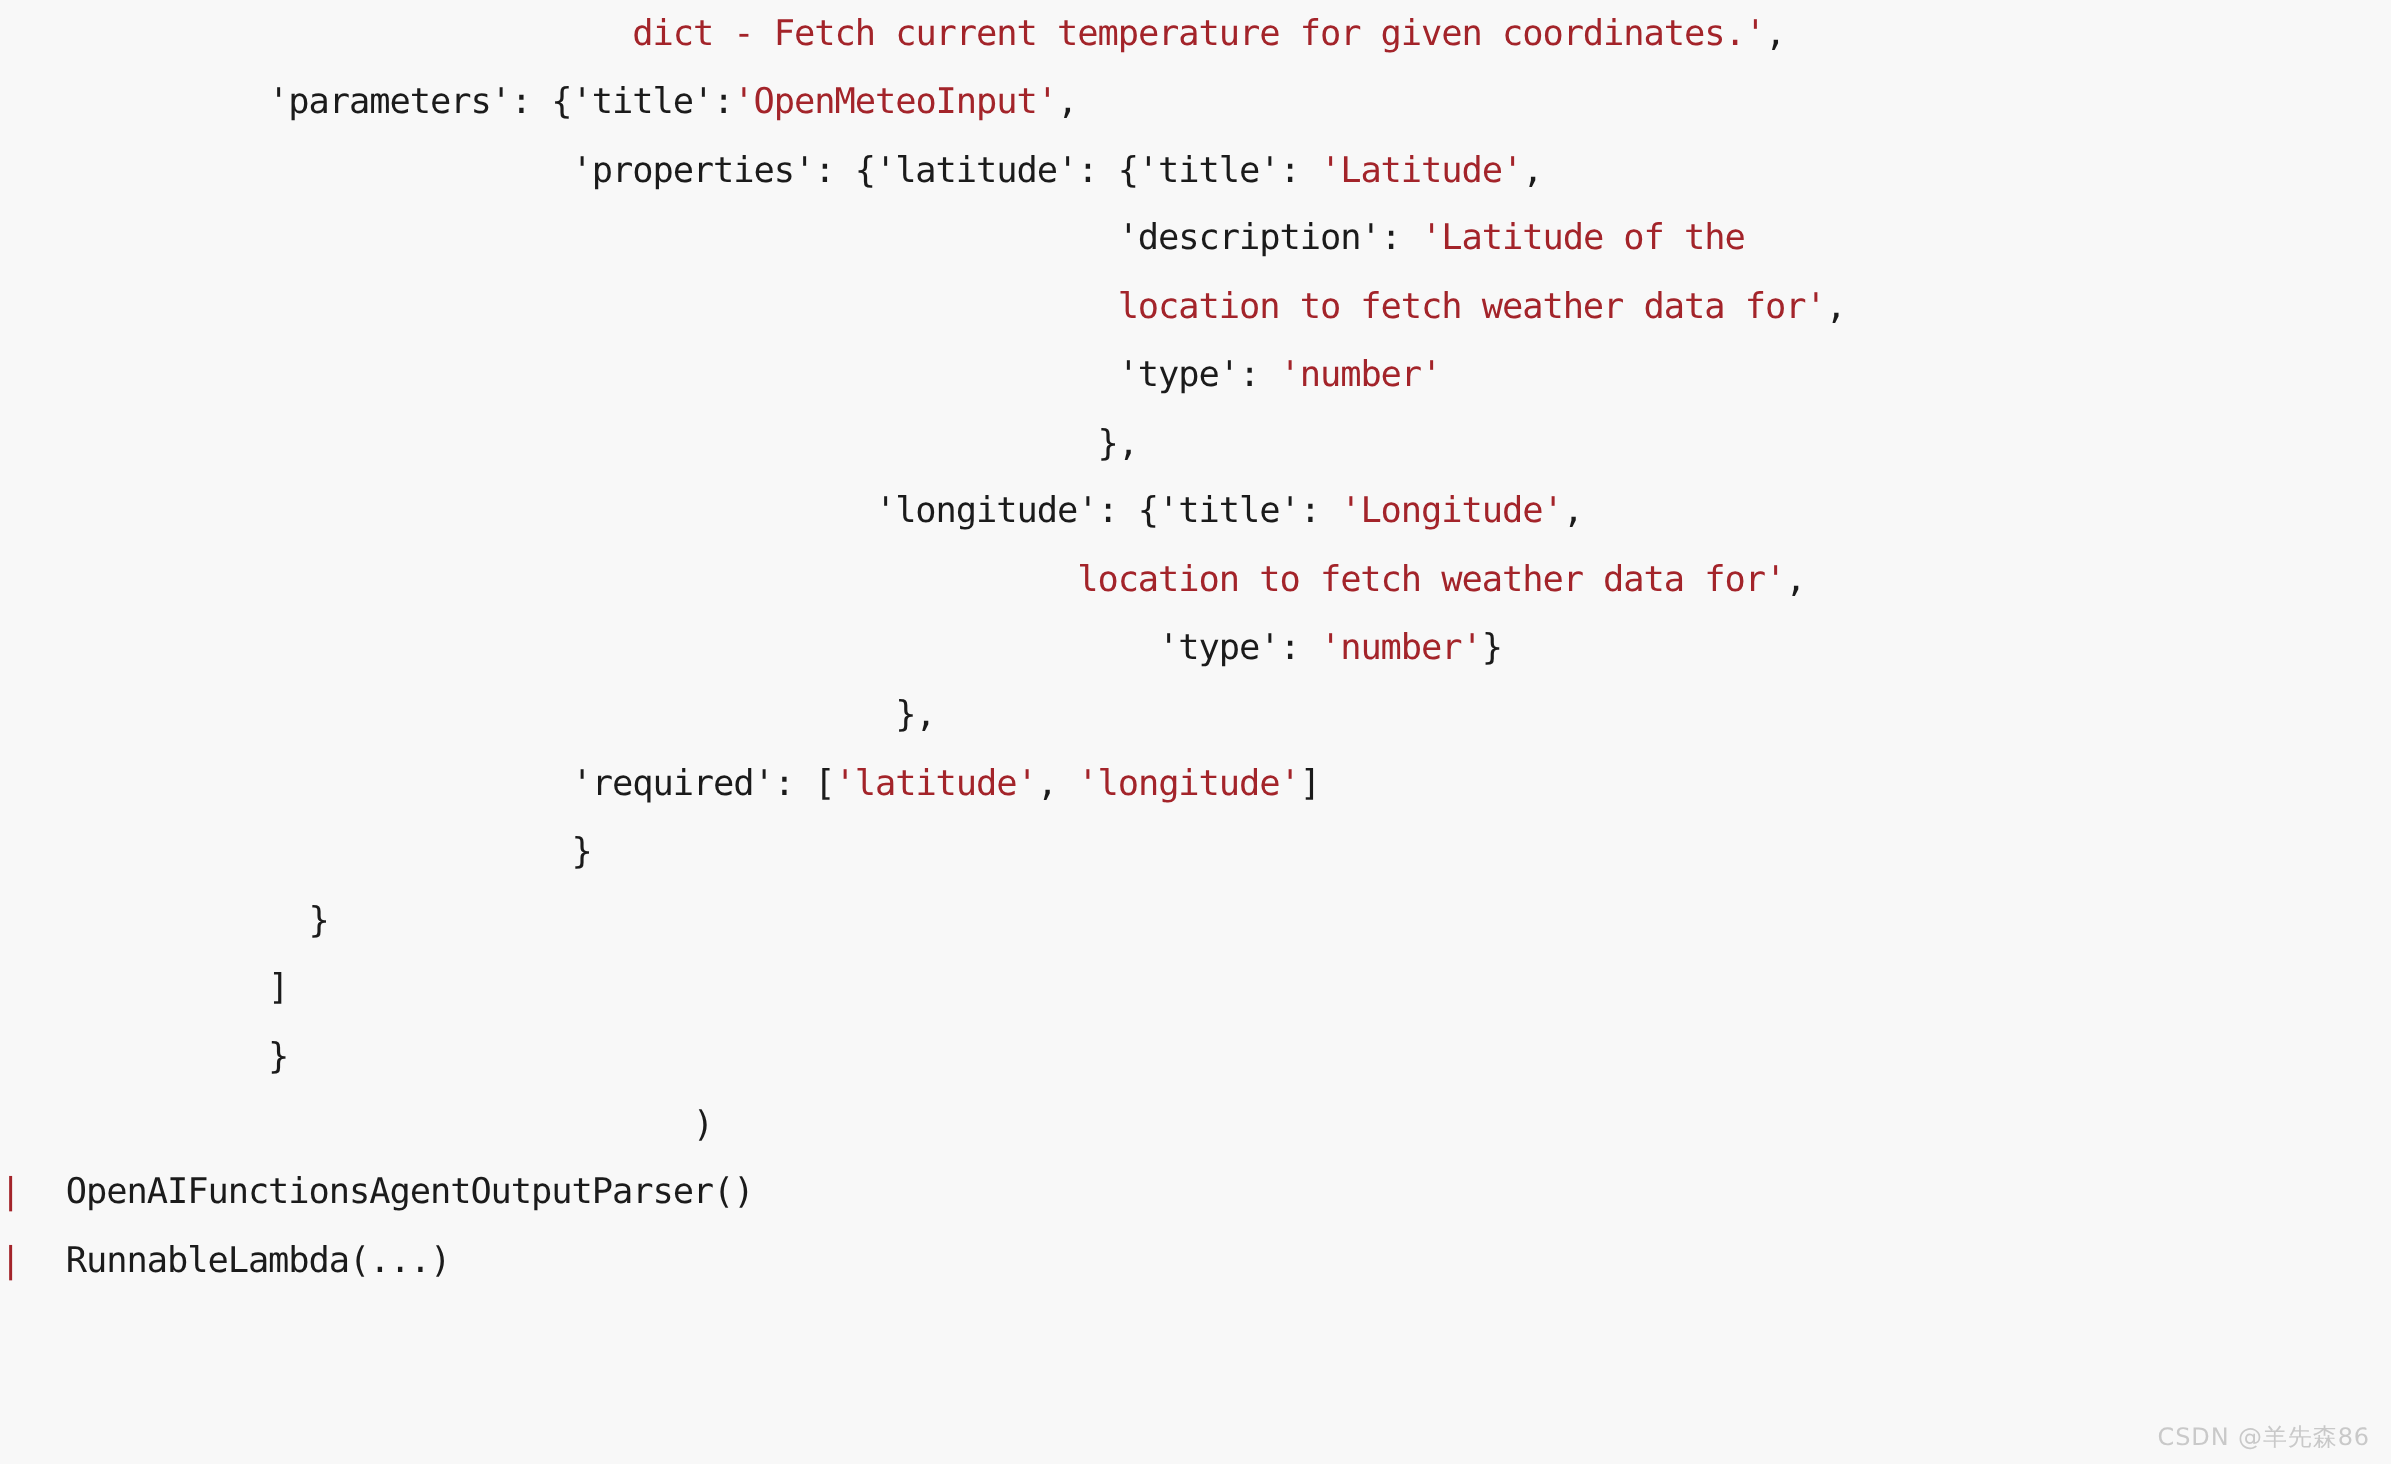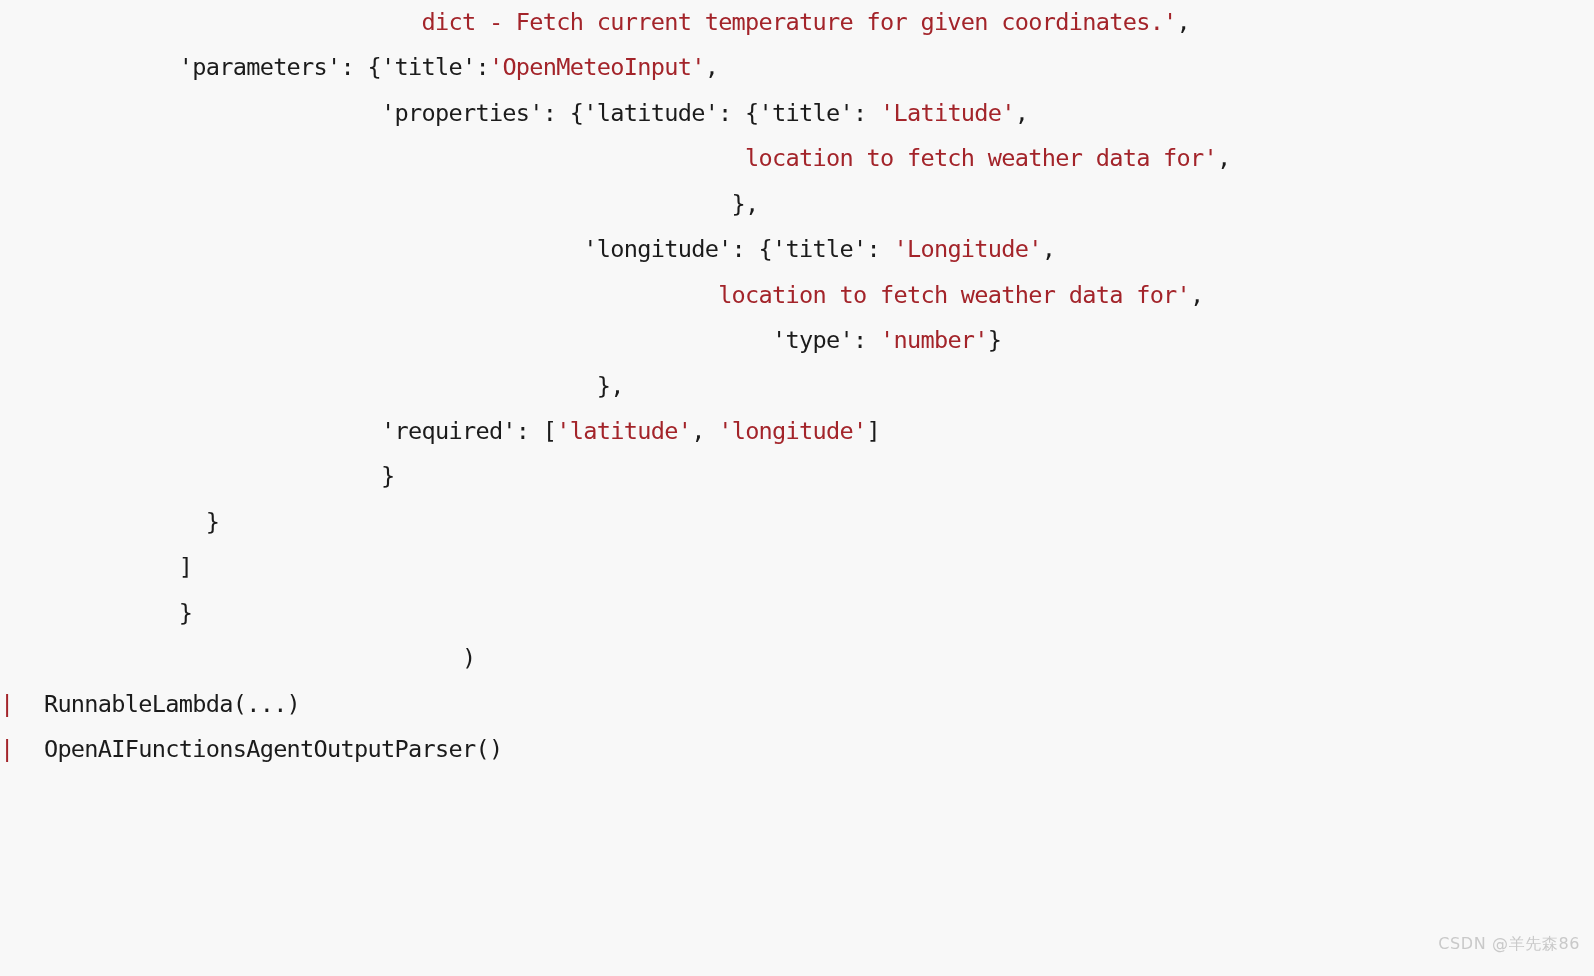--- a/index.html
+++ b/index.html
@@ -52,49 +52,51 @@
   .tok-str {
     color: #a3242a;
   }
   .tok-plain {
     color: #1b1b1b;
   }
   
   #watermark {
     position: absolute;
     right: 14px;
-    bottom: 21px;
+    bottom: 7px;
     font-family: "DejaVu Sans", "Liberation Sans", sans-serif;
     font-size: 16px;
     color: #c9c9c9;
     letter-spacing: 0.6px;
     white-space: nowrap;
     user-select: none;
   }
 </style>
 </head>
 <body>
 
 <div id="screen">
 
   <div id="code-surface">
       <div class="code-line"><span class="gutter"></span><span class="tok-plain">                              </span><span class="tok-str">dict - Fetch current temperature for given coordinates.'</span><span class="tok-plain">,</span></div>
       <div class="code-line"><span class="gutter"></span><span class="tok-plain">            'parameters': {'title':</span><span class="tok-str">'OpenMeteoInput'</span><span class="tok-plain">,</span></div>
       <div class="code-line"><span class="gutter"></span><span class="tok-plain">                           'properties': {'latitude': {'title': </span><span class="tok-str">'Latitude'</span><span class="tok-plain">,</span></div>
+      <div class="code-line"><span class="gutter"></span><span class="tok-plain">                                                      'description': </span><span class="tok-str">'Latitude of the</span></div>
       <div class="code-line"><span class="gutter"></span><span class="tok-plain">                                                      </span><span class="tok-str">location to fetch weather data for'</span><span class="tok-plain">,</span></div>
+      <div class="code-line"><span class="gutter"></span><span class="tok-plain">                                                      'type': </span><span class="tok-str">'number'</span></div>
       <div class="code-line"><span class="gutter"></span><span class="tok-plain">                                                     },</span></div>
       <div class="code-line"><span class="gutter"></span><span class="tok-plain">                                          'longitude': {'title': </span><span class="tok-str">'Longitude'</span><span class="tok-plain">,</span></div>
       <div class="code-line"><span class="gutter"></span><span class="tok-plain">                                                    </span><span class="tok-str">location to fetch weather data for'</span><span class="tok-plain">,</span></div>
       <div class="code-line"><span class="gutter"></span><span class="tok-plain">                                                        'type': </span><span class="tok-str">'number'</span><span class="tok-plain">}</span></div>
       <div class="code-line"><span class="gutter"></span><span class="tok-plain">                                           },</span></div>
       <div class="code-line"><span class="gutter"></span><span class="tok-plain">                           'required': [</span><span class="tok-str">'latitude'</span><span class="tok-plain">, </span><span class="tok-str">'longitude'</span><span class="tok-plain">]</span></div>
       <div class="code-line"><span class="gutter"></span><span class="tok-plain">                           }</span></div>
       <div class="code-line"><span class="gutter"></span><span class="tok-plain">              }</span></div>
       <div class="code-line"><span class="gutter"></span><span class="tok-plain">            ]</span></div>
       <div class="code-line"><span class="gutter"></span><span class="tok-plain">            }</span></div>
       <div class="code-line"><span class="gutter"></span><span class="tok-plain">                                 )</span></div>
+      <div class="code-line"><span class="gutter bar">|</span><span class="tok-plain">  OpenAIFunctionsAgentOutputParser()</span></div>
       <div class="code-line"><span class="gutter bar">|</span><span class="tok-plain">  RunnableLambda(...)</span></div>
-      <div class="code-line"><span class="gutter bar">|</span><span class="tok-plain">  OpenAIFunctionsAgentOutputParser()</span></div>
     </div>
 
   <div id="watermark">CSDN @羊先森86</div>
 
 </div>
 
 </body></html>

